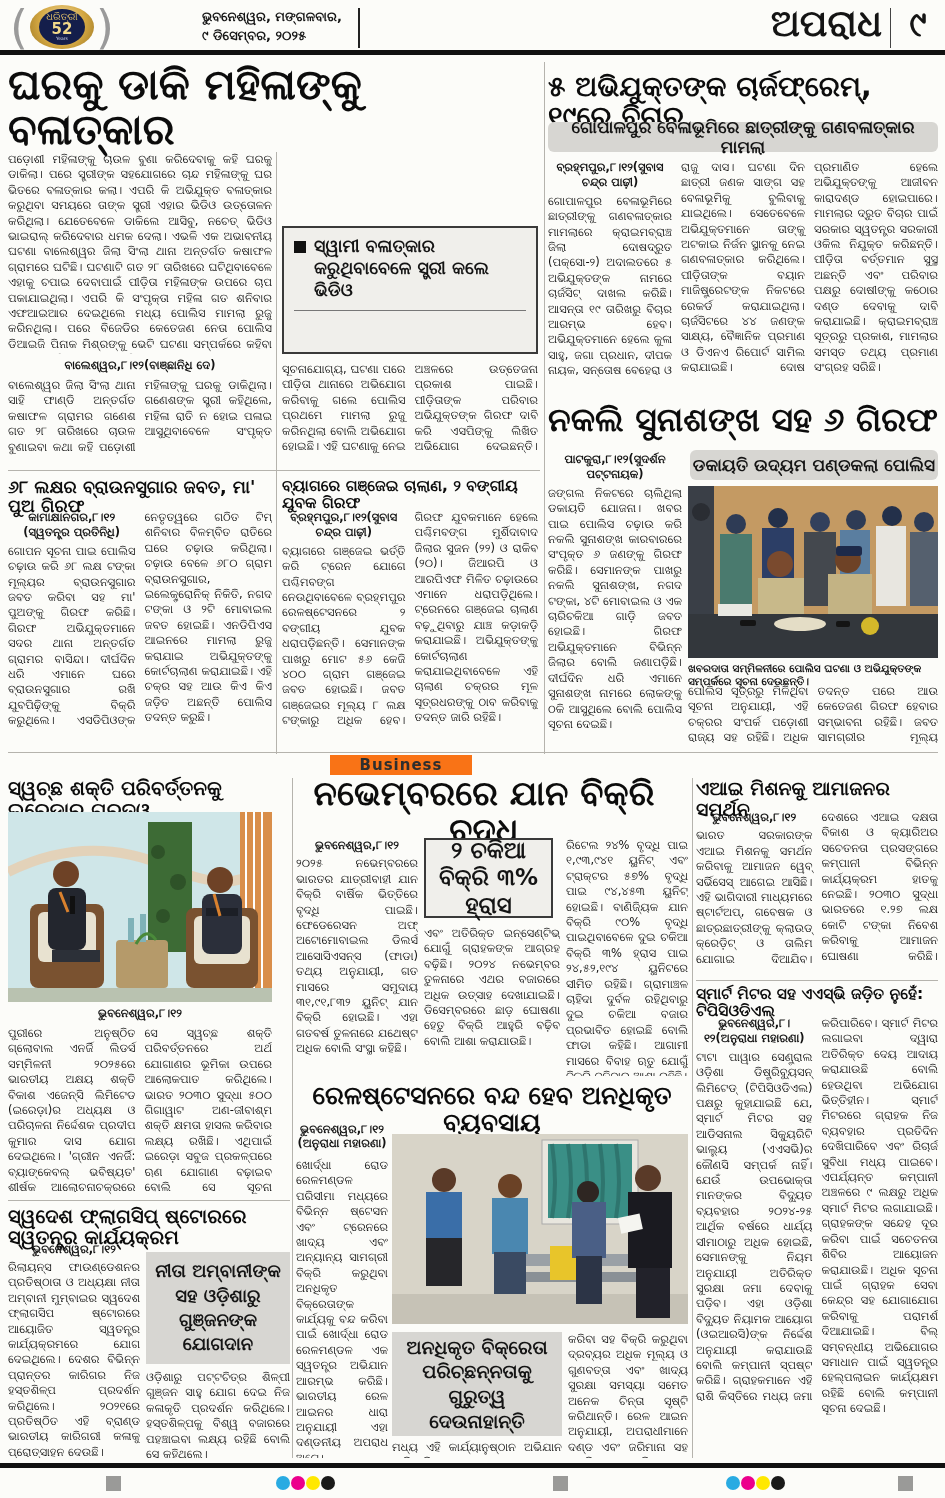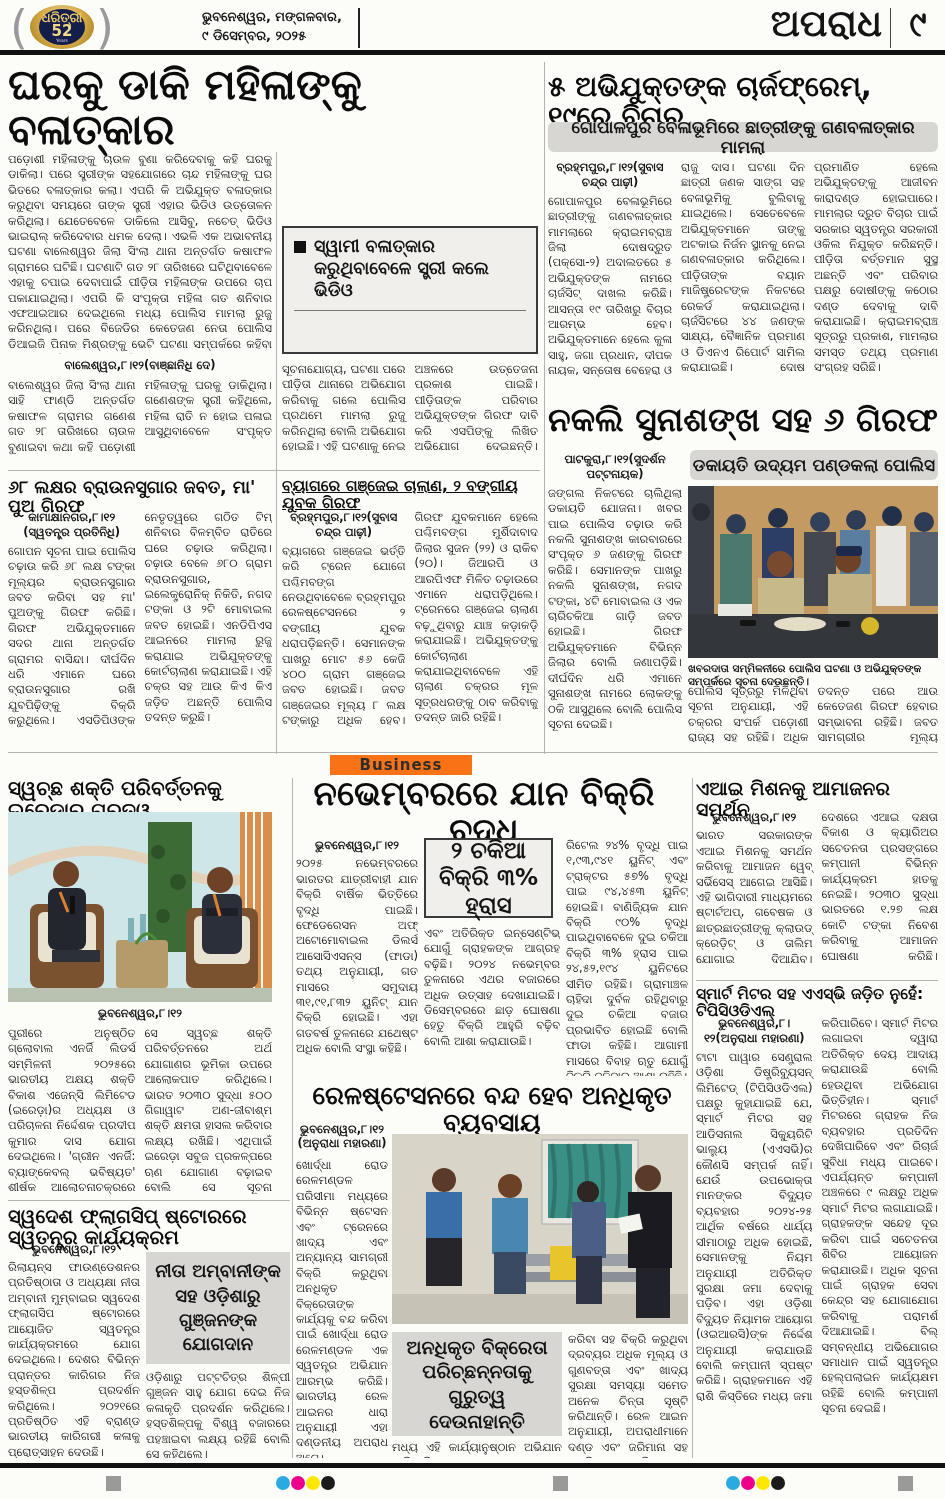--- a/index.html
+++ b/index.html
@@ -6,21 +6,21 @@
   .page{position:relative;width:945px;height:1498px;background:#fcfcf9;margin:0 auto;
         font-family:"DejaVu Sans","Liberation Sans",sans-serif;color:#141414;overflow:hidden;}
   .abs{position:absolute;}
   
   .logo-wrap{left:10px;top:4px;width:190px;height:46px;display:flex;align-items:center;}
   .paren{font-size:46px;color:#9a9a9a;font-weight:400;line-height:1;}
   .badge{width:64px;height:44px;border-radius:50%;background:radial-gradient(circle at 50% 40%,#f3dfae 0%,#d4a843 55%,#9a7420 100%);
          display:flex;align-items:center;justify-content:center;margin:0 2px;}
   .badge-inner{width:46px;height:36px;border-radius:50%;background:#141e4b;color:#e8c56a;text-align:center;
          display:flex;flex-direction:column;justify-content:center;line-height:1;}
-  .badge-paper{font-size:13px;font-weight:700;}
+  .badge-paper{font-size:10px;font-weight:400;}
   .badge-num{font-size:15px;font-weight:800;color:#f2d98a;}
   .badge-years{font-size:4.5px;color:#cfd6ee;}
   .m-date{left:202px;top:8px;width:150px;height:40px;font-size:13px;font-weight:700;line-height:1.45;}
   .m-rule-v{left:358px;top:8px;width:2px;height:40px;background:#222;}
   .m-section{left:752px;top:2px;width:130px;height:46px;font-size:37px;font-weight:800;text-align:right;}
   .m-sep{left:890px;top:8px;width:1px;height:40px;background:#444;}
   .m-page{left:898px;top:4px;width:40px;height:44px;font-size:35px;font-weight:700;text-align:center;}
   .rule-thick{left:0;top:50px;width:945px;height:5px;background:#111;}
   
   .bt{font-size:11.5px;line-height:1.34;text-align:justify;overflow:hidden;}
@@ -102,21 +102,21 @@
     <div class="dl">ବ୍ରହ୍ମପୁର,୮।୧୨(ସୁବାସ ଚନ୍ଦ୍ର ପାଢ଼ୀ)</div>
     <span>ଗୋପାଳପୁର ବେଳାଭୂମିରେ ଛାତ୍ରୀଙ୍କୁ ଗଣବଳାତ୍କାର ମାମଲାରେ କ୍ରାଇମବ୍ରାଞ୍ଚ ଜିଲା ଦୋଷଦ୍ରୁତ (ପକ୍ସୋ-୨) ଅଦାଲତରେ ୫ ଅଭିଯୁକ୍ତଙ୍କ ନାମରେ ଚାର୍ଜସିଟ୍ ଦାଖଲ କରିଛି। ଆସନ୍ତା ୧୯ ତାରିଖରୁ ବିଚାର ଆରମ୍ଭ ହେବ। ଅଭିଯୁକ୍ତମାନେ ହେଲେ କୁଳା ସାହୁ, ଜଗା ପ୍ରଧାନ, ଦୀପକ ନାୟକ, ସନ୍ତୋଷ ବେହେରା ଓ ରାଜୁ ଦାସ। ଘଟଣା ଦିନ ଛାତ୍ରୀ ଜଣକ ସାଙ୍ଗ ସହ ବେଳାଭୂମିକୁ ବୁଲିବାକୁ ଯାଇଥିଲେ। ସେତେବେଳେ ଅଭିଯୁକ୍ତମାନେ ତାଙ୍କୁ ଅଟକାଇ ନିର୍ଜନ ସ୍ଥାନକୁ ନେଇ ଗଣବଳାତ୍କାର କରିଥିଲେ। ପୀଡ଼ିତାଙ୍କ ବୟାନ ମାଜିଷ୍ଟ୍ରେଟଙ୍କ ନିକଟରେ ରେକର୍ଡ କରାଯାଇଥିଲା। ଚାର୍ଜସିଟରେ ୪୪ ଜଣଙ୍କ ସାକ୍ଷ୍ୟ, ବୈଜ୍ଞାନିକ ପ୍ରମାଣ ଓ ଡିଏନଏ ରିପୋର୍ଟ ସାମିଲ କରାଯାଇଛି। ଦୋଷ ପ୍ରମାଣିତ ହେଲେ ଅଭିଯୁକ୍ତଙ୍କୁ ଆଜୀବନ କାରାଦଣ୍ଡ ହୋଇପାରେ। ମାମଲାର ଦ୍ରୁତ ବିଚାର ପାଇଁ ସରକାର ସ୍ୱତନ୍ତ୍ର ସରକାରୀ ଓକିଲ ନିଯୁକ୍ତ କରିଛନ୍ତି। ପୀଡ଼ିତା ବର୍ତ୍ତମାନ ସୁସ୍ଥ ଅଛନ୍ତି ଏବଂ ପରିବାର ପକ୍ଷରୁ ଦୋଷୀଙ୍କୁ କଠୋର ଦଣ୍ଡ ଦେବାକୁ ଦାବି କରାଯାଇଛି। କ୍ରାଇମବ୍ରାଞ୍ଚ ସୂତ୍ରରୁ ପ୍ରକାଶ, ମାମଲାର ସମସ୍ତ ତଥ୍ୟ ପ୍ରମାଣ ସଂଗ୍ରହ ସରିଛି।</span>
   </div>
 
   <div class="abs hl" style="left:8px;top:478px;width:264px;height:26px;font-size:17.5px;">୬୮ ଲକ୍ଷର ବ୍ରାଉନସୁଗାର ଜବତ, ମା' ପୁଅ ଗିରଫ</div>
   <div class="abs bt cols2" style="left:8px;top:510px;width:264px;height:244px;">
     <div class="dl">କାମାକ୍ଷାନଗର,୮।୧୨ (ସ୍ୱତନ୍ତ୍ର ପ୍ରତିନିଧି)</div>
     <span>ଗୋପନ ସୂଚନା ପାଇ ପୋଲିସ ଚଢ଼ାଉ କରି ୬୮ ଲକ୍ଷ ଟଙ୍କା ମୂଲ୍ୟର ବ୍ରାଉନସୁଗାର ଜବତ କରିବା ସହ ମା' ପୁଅଙ୍କୁ ଗିରଫ କରିଛି। ଗିରଫ ଅଭିଯୁକ୍ତମାନେ ସଦର ଥାନା ଅନ୍ତର୍ଗତ ଗ୍ରାମର ବାସିନ୍ଦା। ଦୀର୍ଘଦିନ ଧରି ଏମାନେ ଘରେ ବ୍ରାଉନସୁଗାର ରଖି ଯୁବପିଢ଼ିଙ୍କୁ ବିକ୍ରି କରୁଥିଲେ। ଏସଡିପିଓଙ୍କ ନେତୃତ୍ୱରେ ଗଠିତ ଟିମ୍ ଶନିବାର ବିଳମ୍ବିତ ରାତିରେ ଘରେ ଚଢ଼ାଉ କରିଥିଲା। ଚଢ଼ାଉ ବେଳେ ୬୮୦ ଗ୍ରାମ ବ୍ରାଉନସୁଗାର, ଇଲେକ୍ଟ୍ରୋନିକ୍ ନିକିତି, ନଗଦ ଟଙ୍କା ଓ ୨ଟି ମୋବାଇଲ ଜବତ ହୋଇଛି। ଏନଡିପିଏସ ଆଇନରେ ମାମଲା ରୁଜୁ କରାଯାଇ ଅଭିଯୁକ୍ତଙ୍କୁ କୋର୍ଟଚାଲାଣ କରାଯାଇଛି। ଏହି ଚକ୍ର ସହ ଆଉ କିଏ କିଏ ଜଡ଼ିତ ଅଛନ୍ତି ପୋଲିସ ତଦନ୍ତ କରୁଛି।</span>
   </div>
 
-  <div class="abs hl" style="left:282px;top:478px;width:256px;height:26px;font-size:15.5px;text-decoration:underline;">ବ୍ୟାଗରେ ଗଞ୍ଜେଇ ଚାଲାଣ, ୨ ବଙ୍ଗୀୟ ଯୁବକ ଗିରଫ</div>
+  <div class="abs hl" style="left:282px;top:478px;width:256px;height:26px;font-size:15.5px;">ବ୍ୟାଗରେ ଗଞ୍ଜେଇ ଚାଲାଣ, ୨ ବଙ୍ଗୀୟ ଯୁବକ ଗିରଫ</div>
   <div class="abs bt cols2" style="left:282px;top:510px;width:256px;height:244px;">
     <div class="dl">ବ୍ରହ୍ମପୁର,୮।୧୨(ସୁବାସ ଚନ୍ଦ୍ର ପାଢ଼ୀ)</div>
     <span>ବ୍ୟାଗରେ ଗଞ୍ଜେଇ ଭର୍ତ୍ତି କରି ଟ୍ରେନ ଯୋଗେ ପଶ୍ଚିମବଙ୍ଗ ନେଉଥିବାବେଳେ ବ୍ରହ୍ମପୁର ରେଳଷ୍ଟେସନରେ ୨ ବଙ୍ଗୀୟ ଯୁବକ ଧରାପଡ଼ିଛନ୍ତି। ସେମାନଙ୍କ ପାଖରୁ ମୋଟ ୫୬ କେଜି ୪୦୦ ଗ୍ରାମ ଗଞ୍ଜେଇ ଜବତ ହୋଇଛି। ଜବତ ଗଞ୍ଜେଇର ମୂଲ୍ୟ ୮ ଲକ୍ଷ ଟଙ୍କାରୁ ଅଧିକ ହେବ। ଗିରଫ ଯୁବକମାନେ ହେଲେ ପଶ୍ଚିମବଙ୍ଗ ମୁର୍ଶିଦାବାଦ ଜିଲାର ସୁଜନ (୨୨) ଓ ରାକିବ (୨୦)। ଜିଆରପି ଓ ଆରପିଏଫ ମିଳିତ ଚଢ଼ାଉରେ ଏମାନେ ଧରାପଡ଼ିଥିଲେ। ଟ୍ରେନରେ ଗଞ୍ଜେଇ ଚାଲାଣ ବଢ଼ୁଥିବାରୁ ଯାଞ୍ଚ କଡ଼ାକଡ଼ି କରାଯାଇଛି। ଅଭିଯୁକ୍ତଙ୍କୁ କୋର୍ଟଚାଲାଣ କରାଯାଇଥିବାବେଳେ ଏହି ଚାଲାଣ ଚକ୍ରର ମୂଳ ସୂତ୍ରଧରଙ୍କୁ ଠାବ କରିବାକୁ ତଦନ୍ତ ଜାରି ରହିଛି।</span>
   </div>
 
   <div class="abs hl" style="left:548px;top:402px;width:390px;height:42px;font-size:33px;">ନକଲି ସୁନାଶଙ୍ଖ ସହ ୬ ଗିରଫ</div>
   <div class="abs bt" style="left:548px;top:452px;width:134px;height:302px;">
     <div class="dl">ପାଟକୁରା,୮।୧୨(ସୁଦର୍ଶନ ପଟ୍ଟନାୟକ)</div>
     <span>ଜଙ୍ଗଲ ନିକଟରେ ଚାଲିଥିଲା ଡକାୟତି ଯୋଜନା। ଖବର ପାଇ ପୋଲିସ ଚଢ଼ାଉ କରି ନକଲି ସୁନାଶଙ୍ଖ କାରବାରରେ ସଂପୃକ୍ତ ୬ ଜଣଙ୍କୁ ଗିରଫ କରିଛି। ସେମାନଙ୍କ ପାଖରୁ ନକଲି ସୁନାଶଙ୍ଖ, ନଗଦ ଟଙ୍କା, ୪ଟି ମୋବାଇଲ ଓ ଏକ ଚାରିଚକିଆ ଗାଡ଼ି ଜବତ ହୋଇଛି। ଗିରଫ ଅଭିଯୁକ୍ତମାନେ ବିଭିନ୍ନ ଜିଲାର ବୋଲି ଜଣାପଡ଼ିଛି। ଦୀର୍ଘଦିନ ଧରି ଏମାନେ ସୁନାଶଙ୍ଖ ନାମରେ ଲୋକଙ୍କୁ ଠକି ଆସୁଥିଲେ ବୋଲି ପୋଲିସ ସୂଚନା ଦେଇଛି।</span>
   </div>

